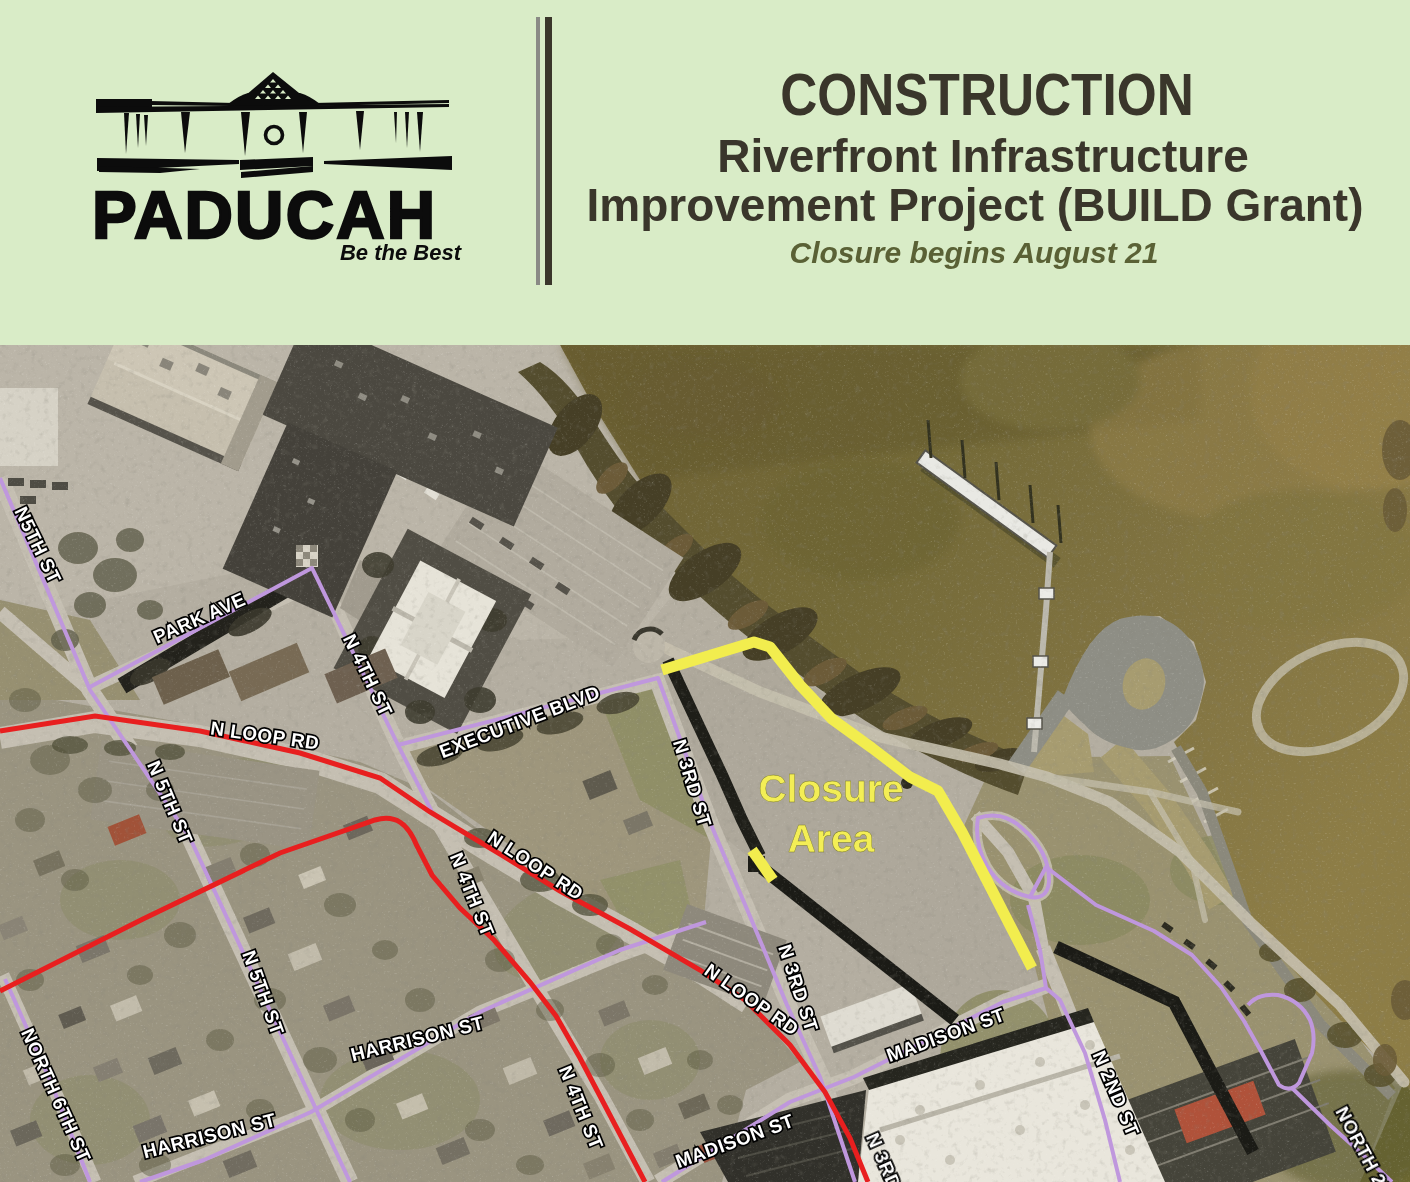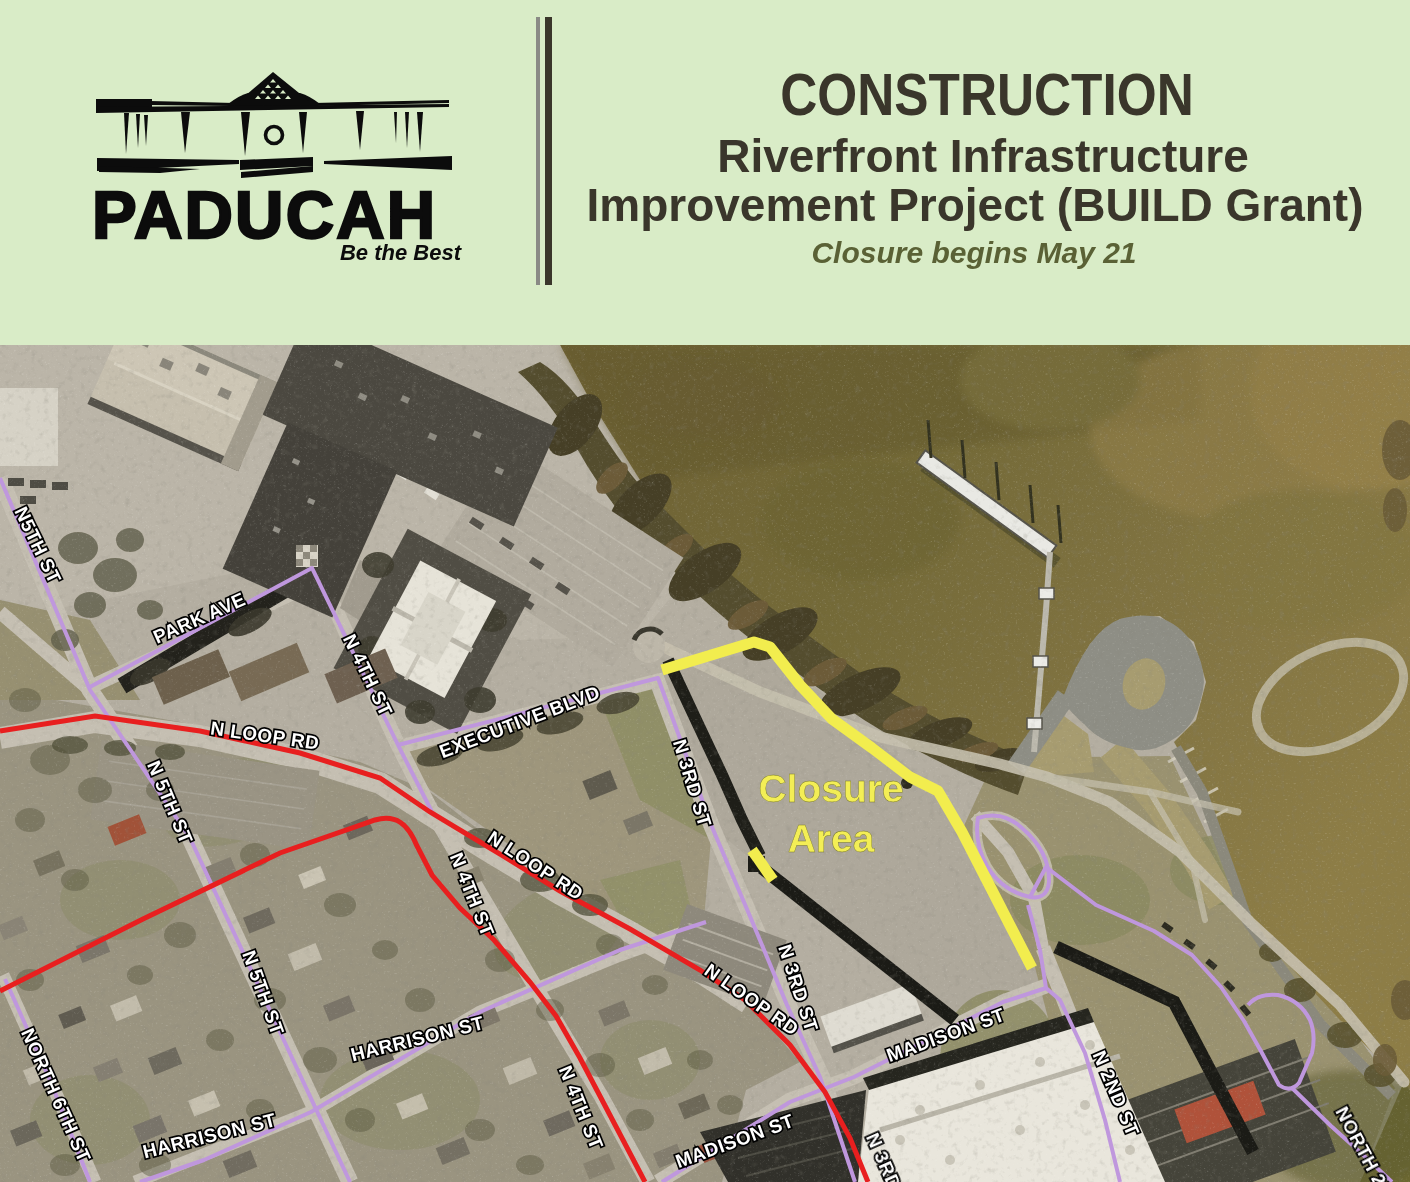--- a/index.html
+++ b/index.html
@@ -71,21 +71,21 @@
 <div style="position:absolute;left:545px;top:17px;width:7px;height:268px;background:#3a362b;"></div>
 
 <div id="htext">
 
   <div class="hline" style="position:absolute;top:61px;left:2px;width:850px;font-size:59px;transform:scaleX(0.87);transform-origin:50% 50%;">CONSTRUCTION</div>
 
   <div class="hline" style="position:absolute;top:129px;left:-2px;width:850px;font-size:46px;">Riverfront Infrastructure</div>
 
   <div class="hline" style="position:absolute;top:166px;left:-10px;width:850px;font-size:46px;margin-top:12px;">Improvement Project (BUILD Grant)</div>
 
-  <div style="position:absolute;top:236px;left:-11px;width:850px;font-size:30px;font-style:italic;font-weight:bold;color:#5a6135;text-align:center;">Closure begins May 21</div>
+  <div style="position:absolute;top:236px;left:-11px;width:850px;font-size:30px;font-style:italic;font-weight:bold;color:#5a6135;text-align:center;">Closure begins August 21</div>
 </div>
 
 <svg id="map" style="position:absolute;left:0;top:345px;filter:blur(0.5px);" width="1410" height="837" viewBox="0 345 1410 837">
 <defs>
   <filter id="grain" x="0" y="0" width="100%" height="100%">
     <feTurbulence type="fractalNoise" baseFrequency="0.16" numOctaves="3" seed="11" stitchTiles="stitch"></feTurbulence>
     <feColorMatrix type="matrix" values="0 0 0 0 0.25  0 0 0 0 0.24  0 0 0 0 0.20  0.8 0.8 0.8 0 -1.25"></feColorMatrix>
   </filter>
   <filter id="grain2" x="0" y="0" width="100%" height="100%">
     <feTurbulence type="fractalNoise" baseFrequency="0.5" numOctaves="2" seed="4" stitchTiles="stitch"></feTurbulence>

